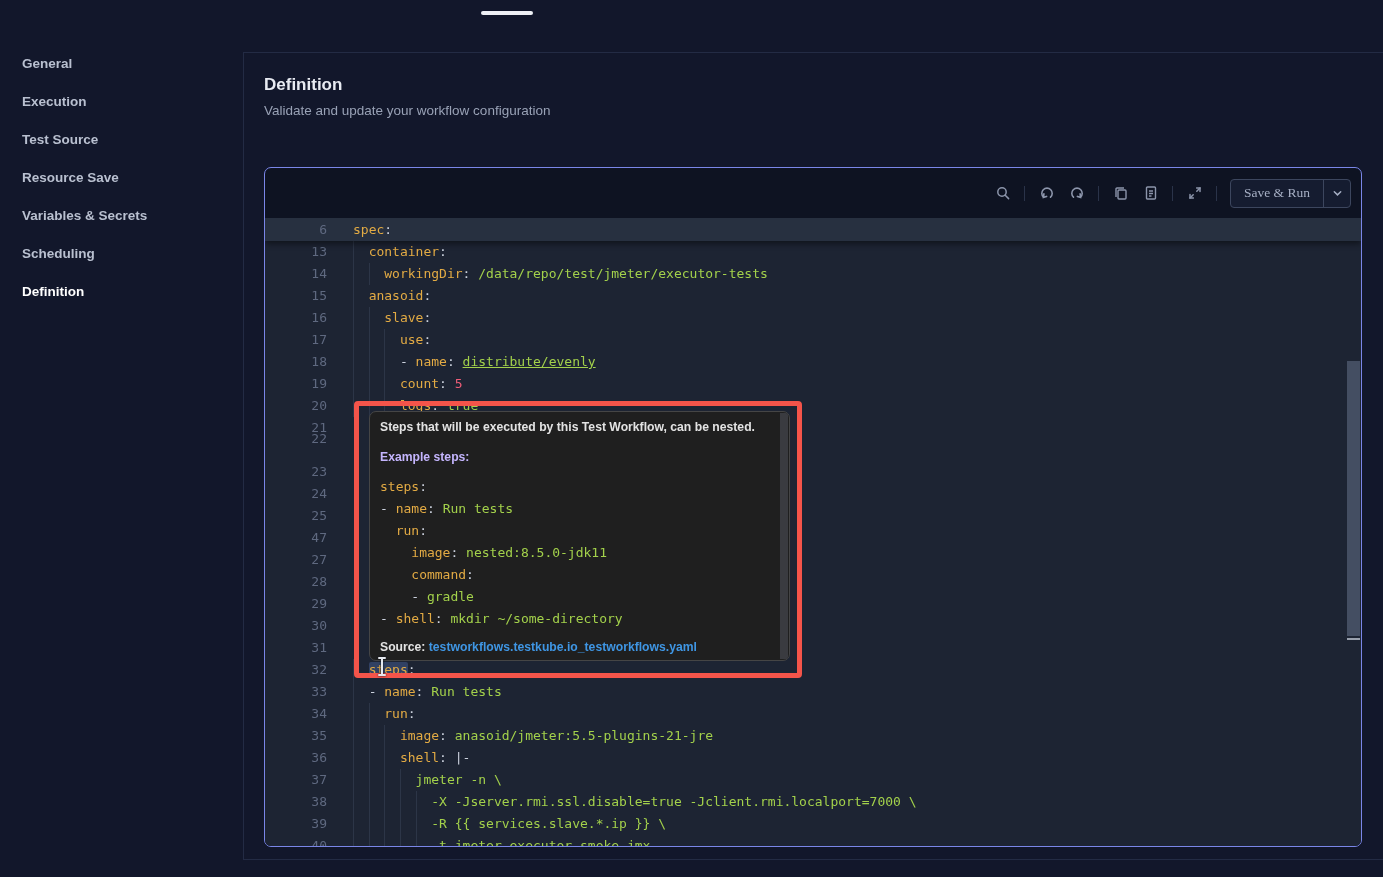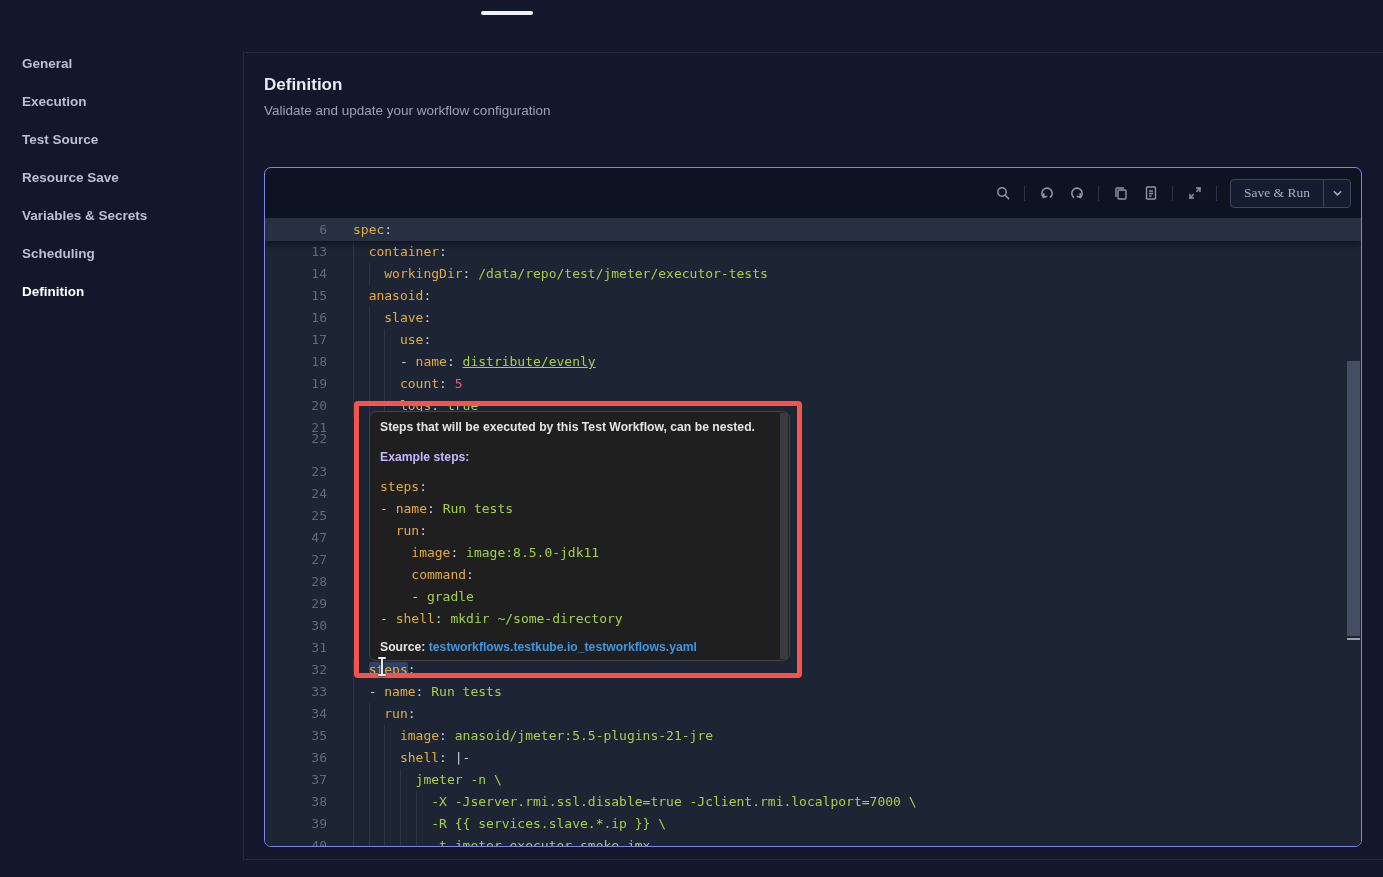--- a/index.html
+++ b/index.html
@@ -195,21 +195,21 @@
 
       <div class="red-box"></div>
 
       <div class="tooltip">
         <div class="tip-heading">Steps that will be executed by this Test Workflow, can be nested.</div>
         <div class="tip-label">Example steps:</div>
         <div class="tip-code" id="tipCode">
             <div class="tline"><span class="tok-key">steps</span><span class="tok-punct">:</span></div>
             <div class="tline"><span class="tok-punct">- </span><span class="tok-key">name</span><span class="tok-punct">:</span><span class="tok-plain"> </span><span class="tok-str">Run tests</span></div>
             <div class="tline"><span class="tok-plain">  </span><span class="tok-key">run</span><span class="tok-punct">:</span></div>
-            <div class="tline"><span class="tok-plain">    </span><span class="tok-key">image</span><span class="tok-punct">:</span><span class="tok-plain"> </span><span class="tok-str">image:8.5.0-jdk11</span></div>
+            <div class="tline"><span class="tok-plain">    </span><span class="tok-key">image</span><span class="tok-punct">:</span><span class="tok-plain"> </span><span class="tok-str">nested:8.5.0-jdk11</span></div>
             <div class="tline"><span class="tok-plain">    </span><span class="tok-key">command</span><span class="tok-punct">:</span></div>
             <div class="tline"><span class="tok-plain">    </span><span class="tok-punct">- </span><span class="tok-str">gradle</span></div>
             <div class="tline"><span class="tok-punct">- </span><span class="tok-key">shell</span><span class="tok-punct">:</span><span class="tok-plain"> </span><span class="tok-str">mkdir ~/some-directory</span></div>
           </div>
         <div class="tip-source">
           <span class="src-label">Source:</span>
           <a>testworkflows.testkube.io_testworkflows.yaml</a>
         </div>
         <div class="tip-scroll"></div>
       </div>

